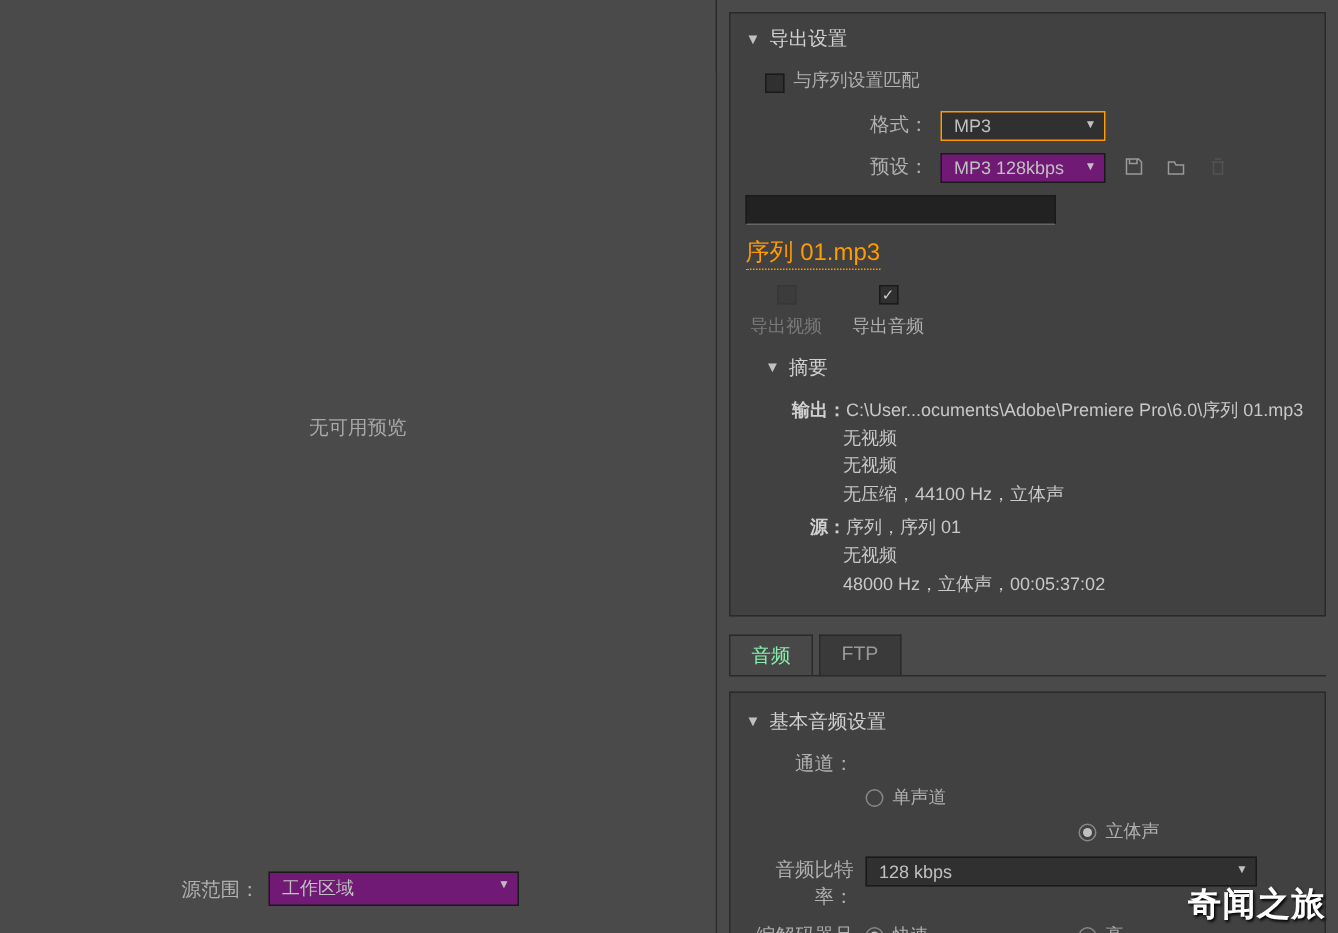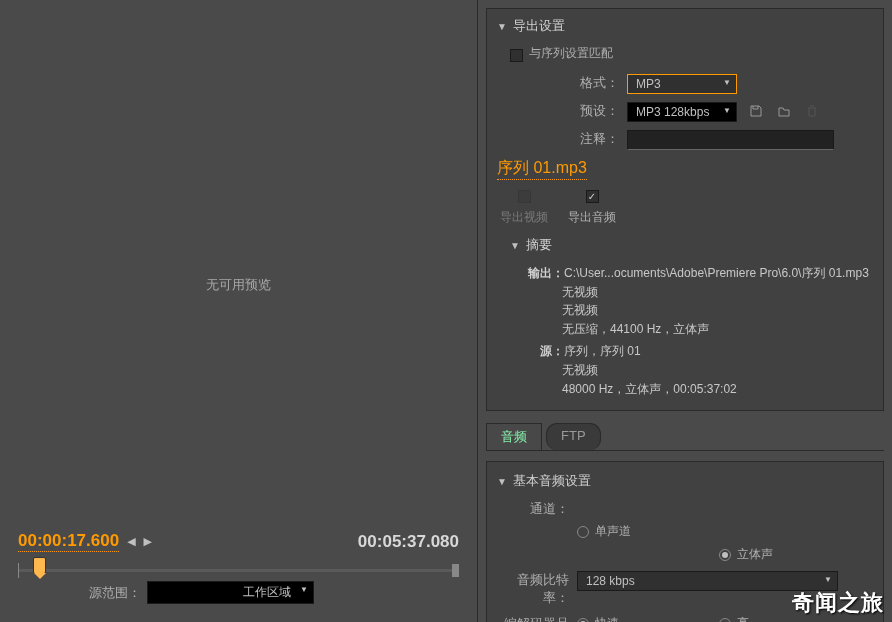--- a/index.html
+++ b/index.html
@@ -12,58 +12,58 @@
 .time-row { display: flex; justify-content: space-between; align-items: center; margin-bottom: 17px; }
 .time-current { color: #ff9a00; font-size: 17px; font-weight: bold; border-bottom: 1px dotted #ff9a00; }
 .arrows { display: flex; gap: 8px; margin-left: 8px; }
 .arrow-btn { color: #c0c0c0; font-size: 11px; cursor: pointer; }
 .time-total { color: #d8d8d8; font-size: 17px; font-weight: bold; }
 .slider-track { position: relative; height: 3px; background: #5a5a5a; width: 100%; }
 .slider-tick { position: absolute; top: -6px; width: 1px; height: 15px; background: #888; }
 .slider-handle { position: absolute; top: -12px; left: 15px; width: 13px; height: 17px; background: #ffb84d; border: 1px solid #333; border-radius: 2px; cursor: pointer; }
 .slider-handle::after { content: ''; position: absolute; bottom: -6px; left: 0; border-left: 6px solid transparent; border-right: 6px solid transparent; border-top: 6px solid #ffb84d; }
 .slider-end { position: absolute; top: -5px; right: 0; width: 7px; height: 13px; background: #888; cursor: pointer; }
-.source-row { position: absolute; bottom: 18px; left: 89px; display: flex; align-items: center; gap: 6px; text-align: right; }
+.source-row { position: absolute; bottom: 18px; left: 121px; display: flex; align-items: center; gap: 6px; }
 .source-label { color: #b0b0b0; font-size: 13px; }
-.dropdown { background: #000000; border: 1px solid #1a1a1a; color: #c0c0c0; padding: 2px 22px 2px 8px; position: relative; font-size: 12px; }
+.dropdown { background: #701a75; border: 1px solid #1a1a1a; color: #c0c0c0; padding: 2px 22px 2px 8px; position: relative; font-size: 12px; }
 .dropdown.wide { width: 167px; }
 .dropdown::after { content: '▼'; position: absolute; right: 5px; top: 3px; font-size: 8px; }
 
 .right-panel { flex: 1; background: #4a4a4a; border-left: 1px solid #2a2a2a; display: flex; flex-direction: column; }
 .export-settings { margin: 8px 8px 0 8px; padding: 8px 10px 12px 10px; background: #414141; border: 1px solid #2a2a2a; }
 .section-header { display: flex; align-items: center; gap: 6px; margin-bottom: 10px; }
 .disclosure { color: #c0c0c0; font-size: 10px; }
 .section-title { color: #d0d0d0; font-size: 13px; }
 .checkbox-row { display: flex; align-items: flex-end; gap: 6px; margin: 0 0 12px 13px; }
 .cbox { width: 13px; height: 13px; border: 1px solid #1a1a1a; background: #303030; display: inline-flex; align-items: center; justify-content: center; cursor: pointer; }
 .cbox.checked::after { content: '✓'; color: #d0d0d0; font-size: 10px; }
 .cbox.disabled { opacity: 0.5; cursor: default; }
 .form-row { display: flex; align-items: flex-start; margin-bottom: 8px; }
 .form-label { width: 130px; text-align: right; padding-right: 8px; color: #b0b0b0; font-size: 13px; }
 .form-label.sm { width: 80px; text-align: right; padding-right: 8px; }
 .dd-format { background: #303030; border: 1px solid #ff9a00; color: #c0c0c0; padding: 2px 22px 2px 8px; width: 110px; position: relative; font-size: 12px; }
 .dd-format::after { content: '▼'; position: absolute; right: 5px; top: 3px; font-size: 8px; }
-.dd-preset { background: #000000; border: 1px solid #1a1a1a; color: #c0c0c0; padding: 2px 22px 2px 8px; width: 110px; position: relative; font-size: 12px; }
+.dd-preset { background: #701a75; border: 1px solid #1a1a1a; color: #c0c0c0; padding: 2px 22px 2px 8px; width: 110px; position: relative; font-size: 12px; }
 .dd-preset::after { content: '▼'; position: absolute; right: 5px; top: 3px; font-size: 8px; }
 .icon-btn { width: 18px; height: 18px; margin-left: 10px; cursor: pointer; display: inline-flex; align-items: center; justify-content: center; color: #999; }
 .icon-btn.disabled { opacity: 0.5; cursor: default; }
 .text-input { background: #222; border: 1px solid #1a1a1a; width: 207px; height: 20px; color: #c0c0c0; padding: 0 4px; border-bottom: 1px solid #666; }
 .output-link { color: #ff9a00; font-size: 16px; border-bottom: 1px dotted #ff9a00; cursor: pointer; }
 .video-audio-row { display: flex; gap: 20px; margin: 10px 0 10px 3px; }
 .va-item { display: flex; align-items: center; gap: 6px; flex-direction: column; }
 .va-item.disabled { opacity: 0.5; }
 .summary-section { margin-left: 13px; }
 .summary-content { margin-left: 18px; line-height: 1.55; font-size: 12px; color: #c8c8c8; }
 .summary-label { font-weight: bold; color: #d0d0d0; display: inline-block; }
 
 .tabs-container { margin: 12px 8px 0 8px; }
 .tab-row { display: flex; border-bottom: 1px solid #2a2a2a; }
 .tab { padding: 4px 14px; background: #3a3a3a; border: 1px solid #2a2a2a; border-bottom: none; font-size: 13px; cursor: pointer; color: #999; }
 .tab.active { background: #484848; color: #86efac; }
-.tab + .tab { margin-left: 4px; border-radius: 11px; }
+.tab + .tab { margin-left: 4px; }
 
 .audio-settings { margin: 10px 8px 0 8px; padding: 10px 10px 2px 10px; background: #414141; border: 1px solid #2a2a2a; }
 .radio-group { display: flex; gap: 40px; align-items: center; }
 .radio-item { display: flex; align-items: center; gap: 6px; cursor: pointer; }
 .radio { width: 12px; height: 12px; border: 1px solid #888; border-radius: 50%; display: inline-flex; align-items: center; justify-content: center; }
 .radio.selected::after { content: ''; width: 6px; height: 6px; background: #c0c0c0; border-radius: 50%; }
 .dd-bitrate { background: #303030; border: 1px solid #1a1a1a; color: #c0c0c0; padding: 2px 22px 2px 8px; width: 261px; position: relative; font-size: 12px; }
 .dd-bitrate::after { content: '▼'; position: absolute; right: 5px; top: 3px; font-size: 8px; }
 
 .bottom-options { margin: 10px 8px 0 8px; border-top: 1px solid #2a2a2a; padding-top: 10px; }
@@ -73,37 +73,20 @@
 .watermark { position: absolute; bottom: 4px; right: 8px; color: #fff; font-size: 22px; font-weight: bold; text-shadow: 1px 1px 2px #000; letter-spacing: 1px; }
 </style>
 </head>
 <body>
 
 <div class="main">
 
   <div class="left-panel">
     <div class="preview-area">
       <span class="no-preview">无可用预览</span>
-    </div>
-    <div class="timeline-controls">
-      <div class="time-row">
-        <div style="display:flex;align-items:center;">
-          <span class="time-current">00:00:17.600</span>
-          <div class="arrows">
-            <span class="arrow-btn">◀</span>
-            <span class="arrow-btn">▶</span>
-          </div>
-        </div>
-        <span class="time-total">00:05:37.080</span>
-      </div>
-      <div class="slider-track">
-        <div class="slider-tick" style="left:0"></div>
-        <div class="slider-handle"></div>
-        <div class="slider-end"></div>
-      </div>
     </div>
     <div class="source-row">
       <span class="source-label">源范围：</span>
       <div class="dropdown wide"><span>工作区域</span></div>
     </div>
   </div>
 
   <div class="right-panel">
     <div class="export-settings">
       <div class="section-header">
@@ -131,21 +114,20 @@
               <path d="M2 4h4l1 2h5v6H2z" fill="none" stroke="#999" stroke-width="1"></path>
             </svg>
           </span>
         <span class="icon-btn disabled">
             <svg width="14" height="14" viewBox="0 0 14 14">
               <path d="M3 4h8 M4 4v8h6V4 M5 2h4" fill="none" stroke="#666" stroke-width="1"></path>
             </svg>
           </span>
       </div>
       <div class="form-row">
-        <span class="form-label">注释：</span>
         <input class="text-input" style="">
       </div>
       <div class="form-row">
         <span class="output-link">序列 01.mp3</span>
       </div>
       <div class="video-audio-row">
         <div class="va-item disabled">
           <span class="cbox disabled"></span>
           <span>导出视频</span>
         </div>

